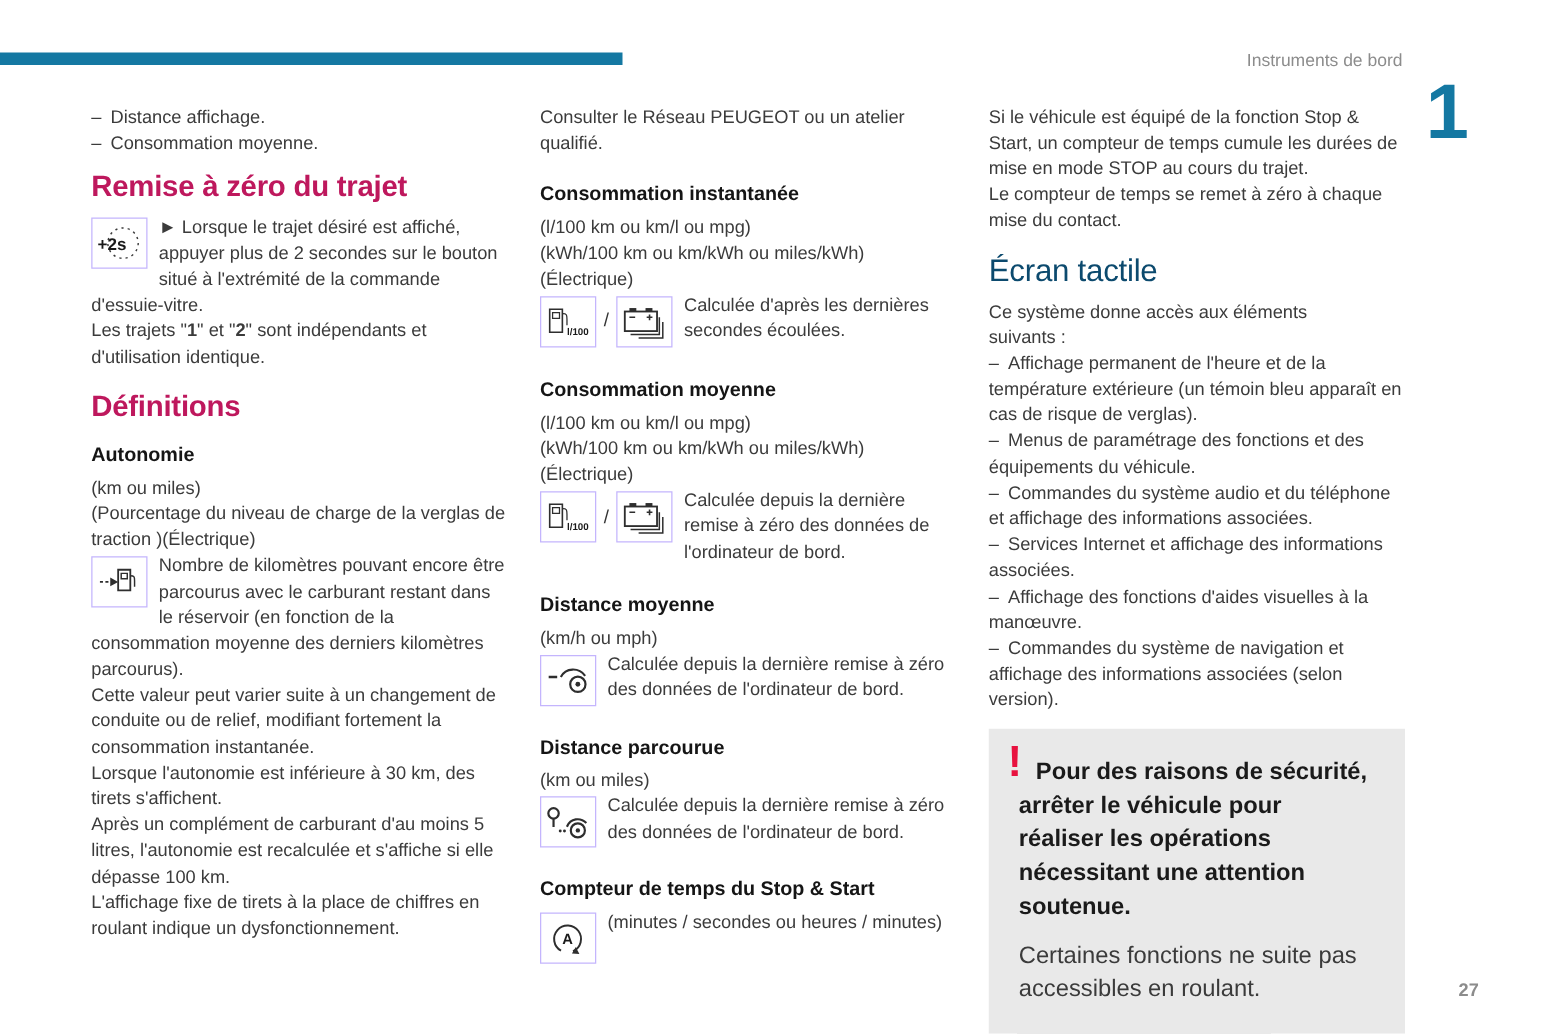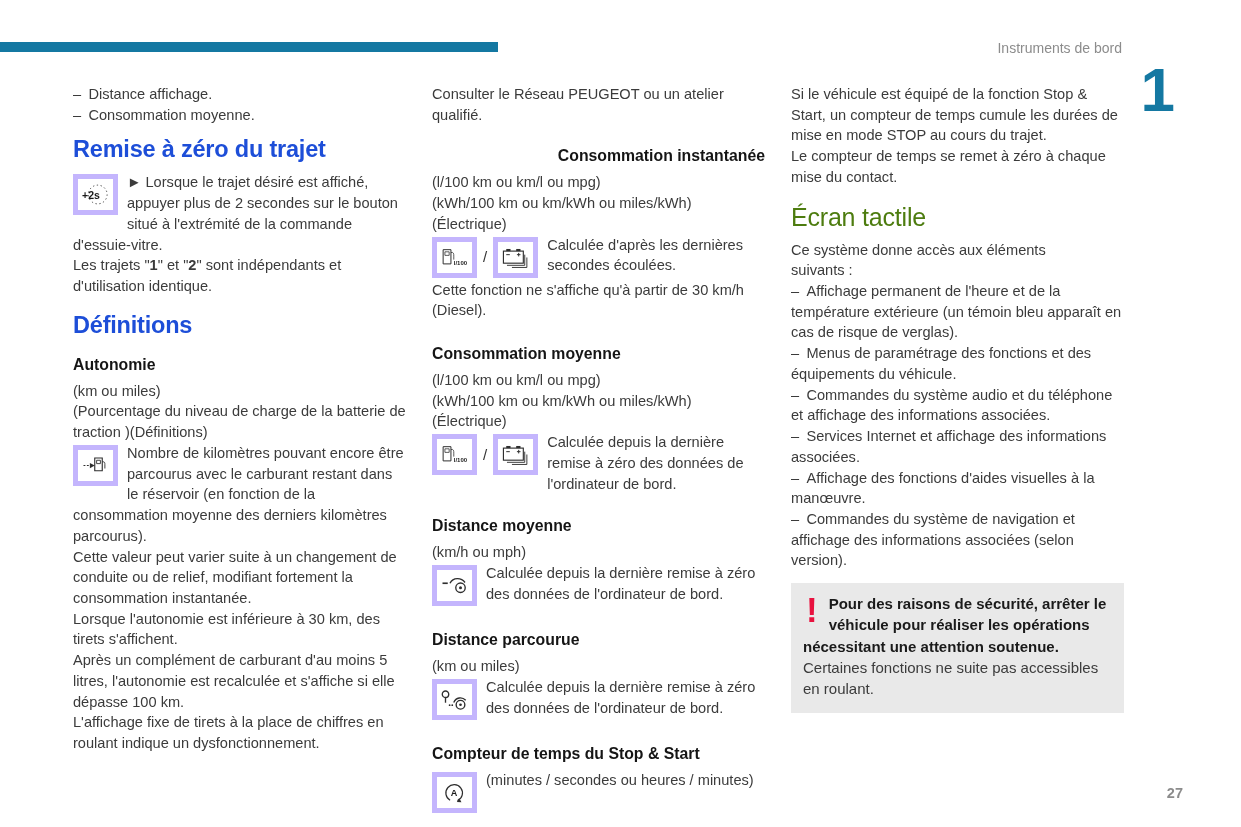--- a/index.html
+++ b/index.html
@@ -13,42 +13,42 @@
   .chapter-num { position:absolute; top:62px; right:66px; font-size:62px; line-height:0.9; font-weight:bold; color:#1478a2; }
   .page-num { position:absolute; right:58px; bottom:26px; font-size:14.5px; font-weight:bold; color:#8c8c8c; }
 
   .content {
     position:absolute; left:73px; top:84px; width:1051px;
     display:grid; grid-template-columns:333px 333px 333px; column-gap:26px;
   }
   .col { min-width:0; }
 
   p.body { font-size:14.6px; line-height:1.42; margin:0; }
-  .h1 { font-size:23.5px; font-weight:bold; color:#1d4ed8; margin:11px 0 9px; letter-spacing:-0.2px; }
-  .h1.gray { color:#4d7c0f; font-weight:400; font-size:25px; margin:15px 0 8px; }
+  .h1 { font-size:23.5px; font-weight:bold; color:#be185d; margin:11px 0 9px; letter-spacing:-0.2px; }
+  .h1.gray { color:#0c4a6e; font-weight:400; font-size:25px; margin:15px 0 8px; }
   .h3 { font-size:15.8px; font-weight:bold; color:#151515; margin:17px 0 7px; }
   .b { font-weight:bold; }
 
   .iconpara { font-size:14.6px; line-height:1.42; margin:0; }
   .iconpara::after { content:""; display:block; clear:both; }
   .float-icons { float:left; margin:2px 9px 2px 0; display:flex; align-items:center; gap:6px; }
   .icon-box {
     display:inline-block; width:45px; height:41px; box-sizing:border-box;
-    border:5px solid #c4b5fd; background:#fff; padding:2px;
+    border:1px solid #c4b5fd; background:#fff; padding:2px;
   }
   .icon-box svg { width:100%; height:100%; display:block; }
   .slash-sep { font-size:15px; color:#333; }
 
   .warning { background:#e9e9e9; margin-top:12px; padding:10px 14px 13px 12px; width:333px; box-sizing:border-box; }
   .warning::after { content:""; display:block; clear:both; }
   .warning .excl {
     float:left; color:#e8123f; font-size:35px; font-weight:bold; line-height:0.82;
     margin:3px 11px 0 3px;
   }
-  .warning p { font-size:15px; line-height:1.42; margin:0; }
+  .warning p { font-size:19px; line-height:1.42; margin:12px; }
   .warning .lead { font-weight:bold; color:#1a1a1a; }
 </style>
 </head>
 <body>
 
 <div class="page">
 
   <div class="topbar"></div>
   <div class="running-header">Instruments de bord</div>
   <div class="chapter-num">1</div>
@@ -72,21 +72,21 @@
         </span>
         <span>►  Lorsque le trajet désiré est affiché, appuyer plus de 2 secondes sur le bouton situé à l'extrémité de la commande d'essuie-vitre.</span>
       </div>
 
       <p class="body"><span>Les trajets "</span><span class="b">1</span><span>" et "</span><span class="b">2</span><span>" sont indépendants et d'utilisation identique.</span></p>
 
       <div class="h1" style="margin-top:15px;">Définitions</div>
 
       <div class="h3">Autonomie</div>
       <p class="body">(km ou miles)</p>
-      <p class="body">(Pourcentage du niveau de charge de la batterie de traction )(Définitions)</p>
+      <p class="body">(Pourcentage du niveau de charge de la verglas de traction )(Électrique)</p>
 
       <div class="iconpara">
         <span class="float-icons">
           <span class="icon-box">
             <svg viewBox="0 0 40 36">
               <g fill="none" stroke="#2e2e2e" stroke-width="1.5">
                 <path d="M4 18 h8" stroke-dasharray="2.5 2"></path>
                 <path d="M19 8 h10 v17 h-10 z"></path>
                 <path d="M21.5 11 h5 v4.5 h-5 z" stroke-width="1.2"></path>
                 <path d="M29 13 c3.5 0 3.5 1 3.5 4 v5" stroke-width="1.2"></path>
@@ -100,21 +100,21 @@
 
       <p class="body">Cette valeur peut varier suite à un changement de conduite ou de relief, modifiant fortement la consommation instantanée.</p>
       <p class="body">Lorsque l'autonomie est inférieure à 30 km, des tirets s'affichent.</p>
       <p class="body">Après un complément de carburant d'au moins 5 litres, l'autonomie est recalculée et s'affiche si elle dépasse 100 km.</p>
       <p class="body">L'affichage fixe de tirets à la place de chiffres en roulant indique un dysfonctionnement.</p>
     </div>
 
     <div class="col">
       <p class="body">Consulter le Réseau PEUGEOT ou un atelier qualifié.</p>
 
-      <div class="h3" style="margin-top:22px;text-align:right;">Consommation instantanée</div>
+      <div class="h3" style="margin-top:22px;">Consommation instantanée</div>
       <p class="body">(l/100 km ou km/l ou mpg)</p>
       <p class="body">(kWh/100 km ou km/kWh ou miles/kWh)</p>
       <p class="body">(Électrique)</p>
 
       <div class="iconpara">
         <span class="float-icons">
           <span class="icon-box">
             <svg viewBox="0 0 42 38">
               <g fill="none" stroke="#2e2e2e" stroke-width="1.4">
                 <path d="M5 8 h11 v20 h-11 z"></path>
@@ -132,21 +132,20 @@
               <rect x="22" y="7" width="6" height="3" fill="#2e2e2e"></rect>
               <path d="M8 15 h5" stroke="#2e2e2e" stroke-width="1.4"></path>
               <path d="M23 15 h5 M25.5 12.5 v5" stroke="#2e2e2e" stroke-width="1.4"></path>
               <path d="M34 15 v15 h-25" fill="none" stroke="#2e2e2e" stroke-width="1.3"></path>
               <path d="M37 19 v14 h-21" fill="none" stroke="#2e2e2e" stroke-width="1.3"></path>
             </svg>
           </span>
         </span>
         <span>Calculée d'après les dernières secondes écoulées.</span>
       </div>
-      <p class="body">Cette fonction ne s'affiche qu'à partir de 30 km/h (Diesel).</p>
 
       <div class="h3" style="margin-top:24px;">Consommation moyenne</div>
       <p class="body">(l/100 km ou km/l ou mpg)</p>
       <p class="body">(kWh/100 km ou km/kWh ou miles/kWh)</p>
       <p class="body">(Électrique)</p>
 
       <div class="iconpara">
         <span class="float-icons">
           <span class="icon-box">
             <svg viewBox="0 0 42 38">

